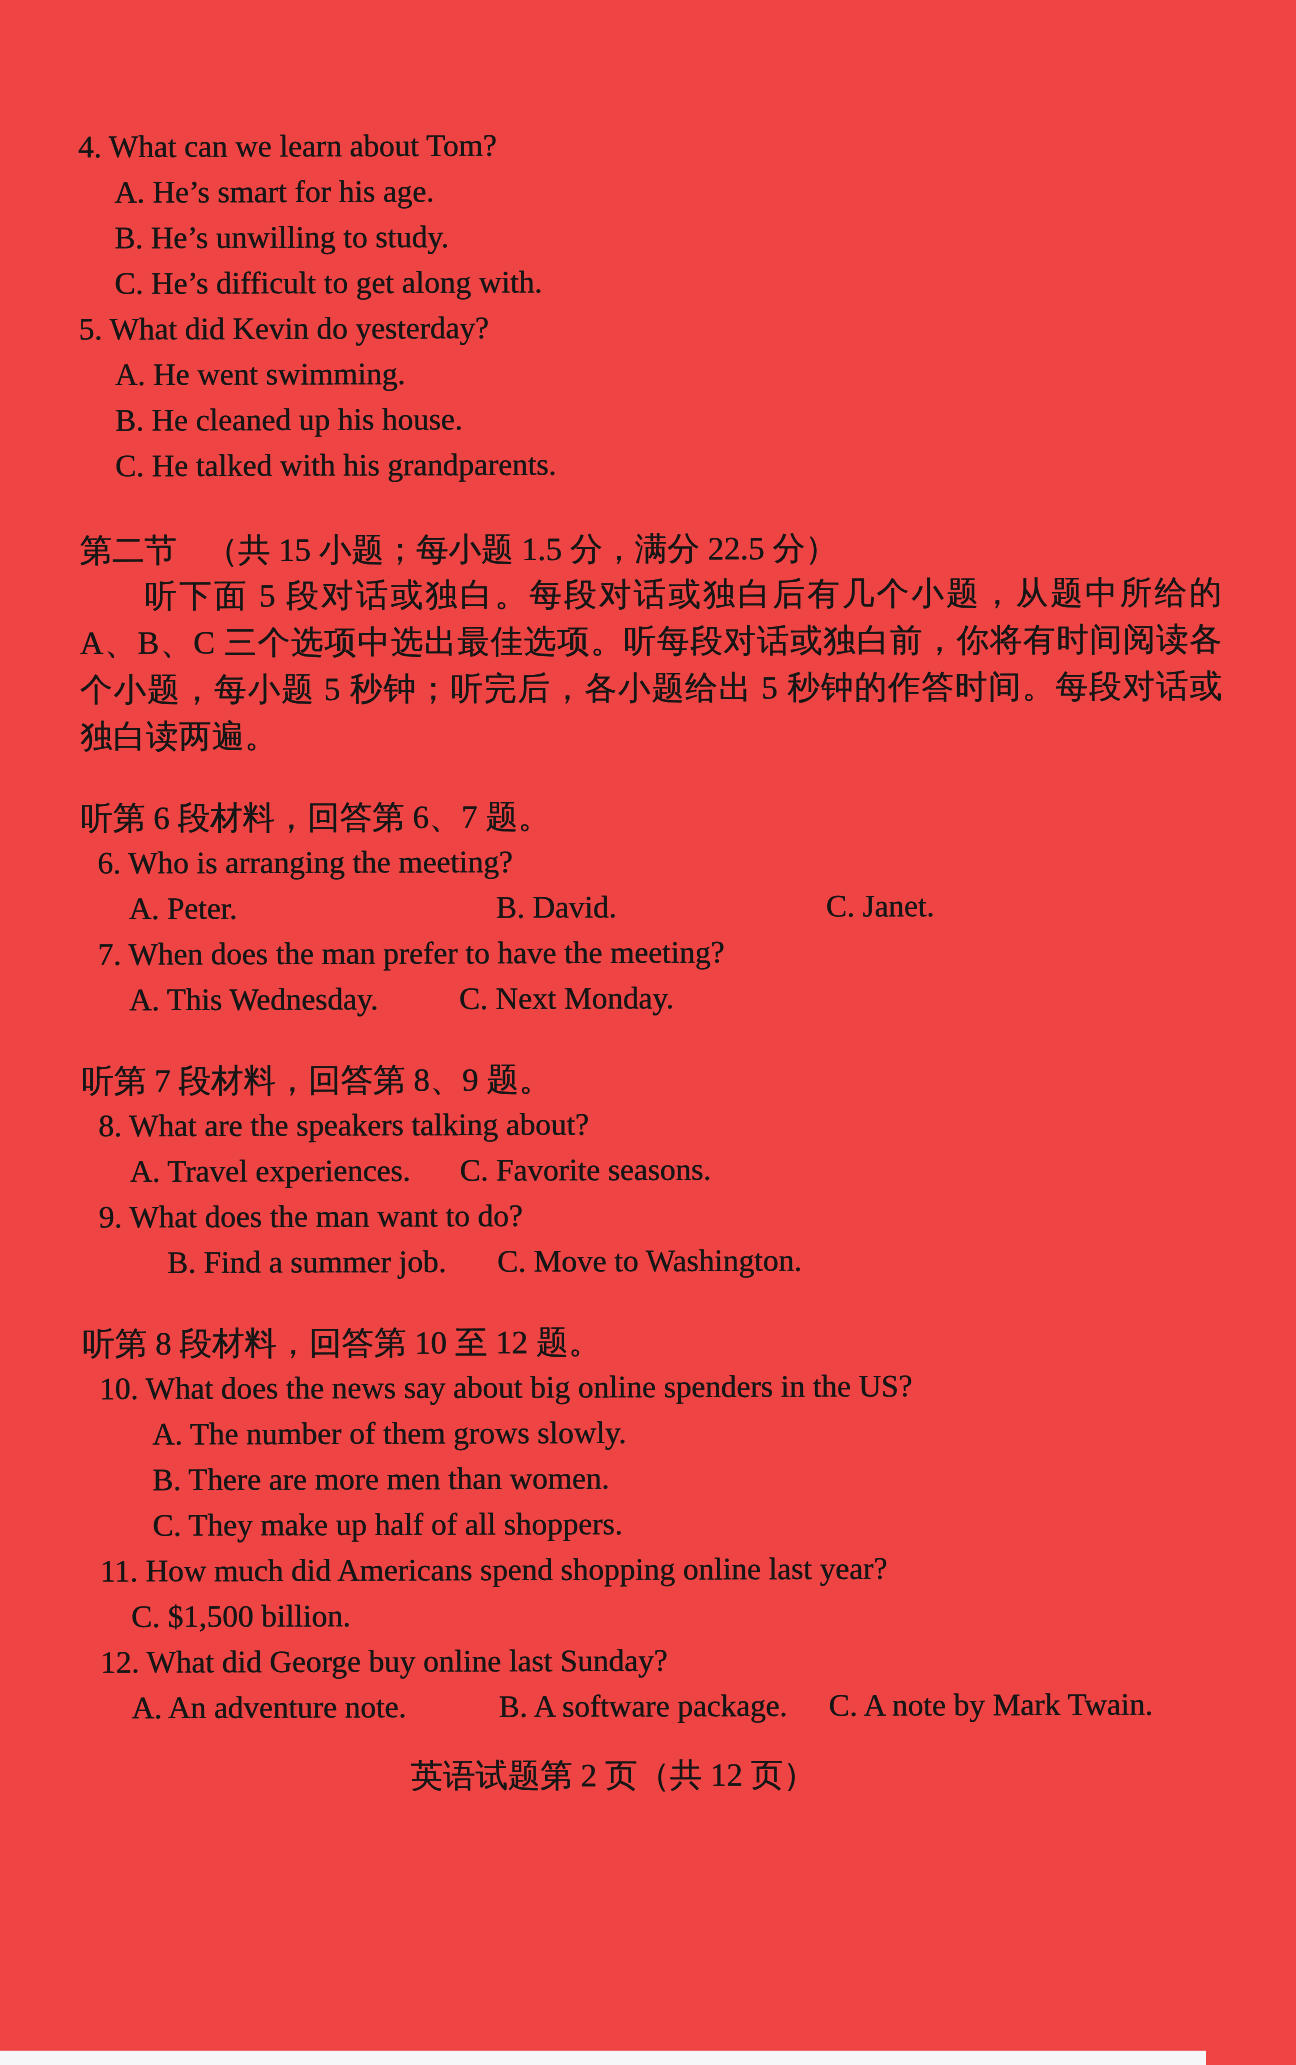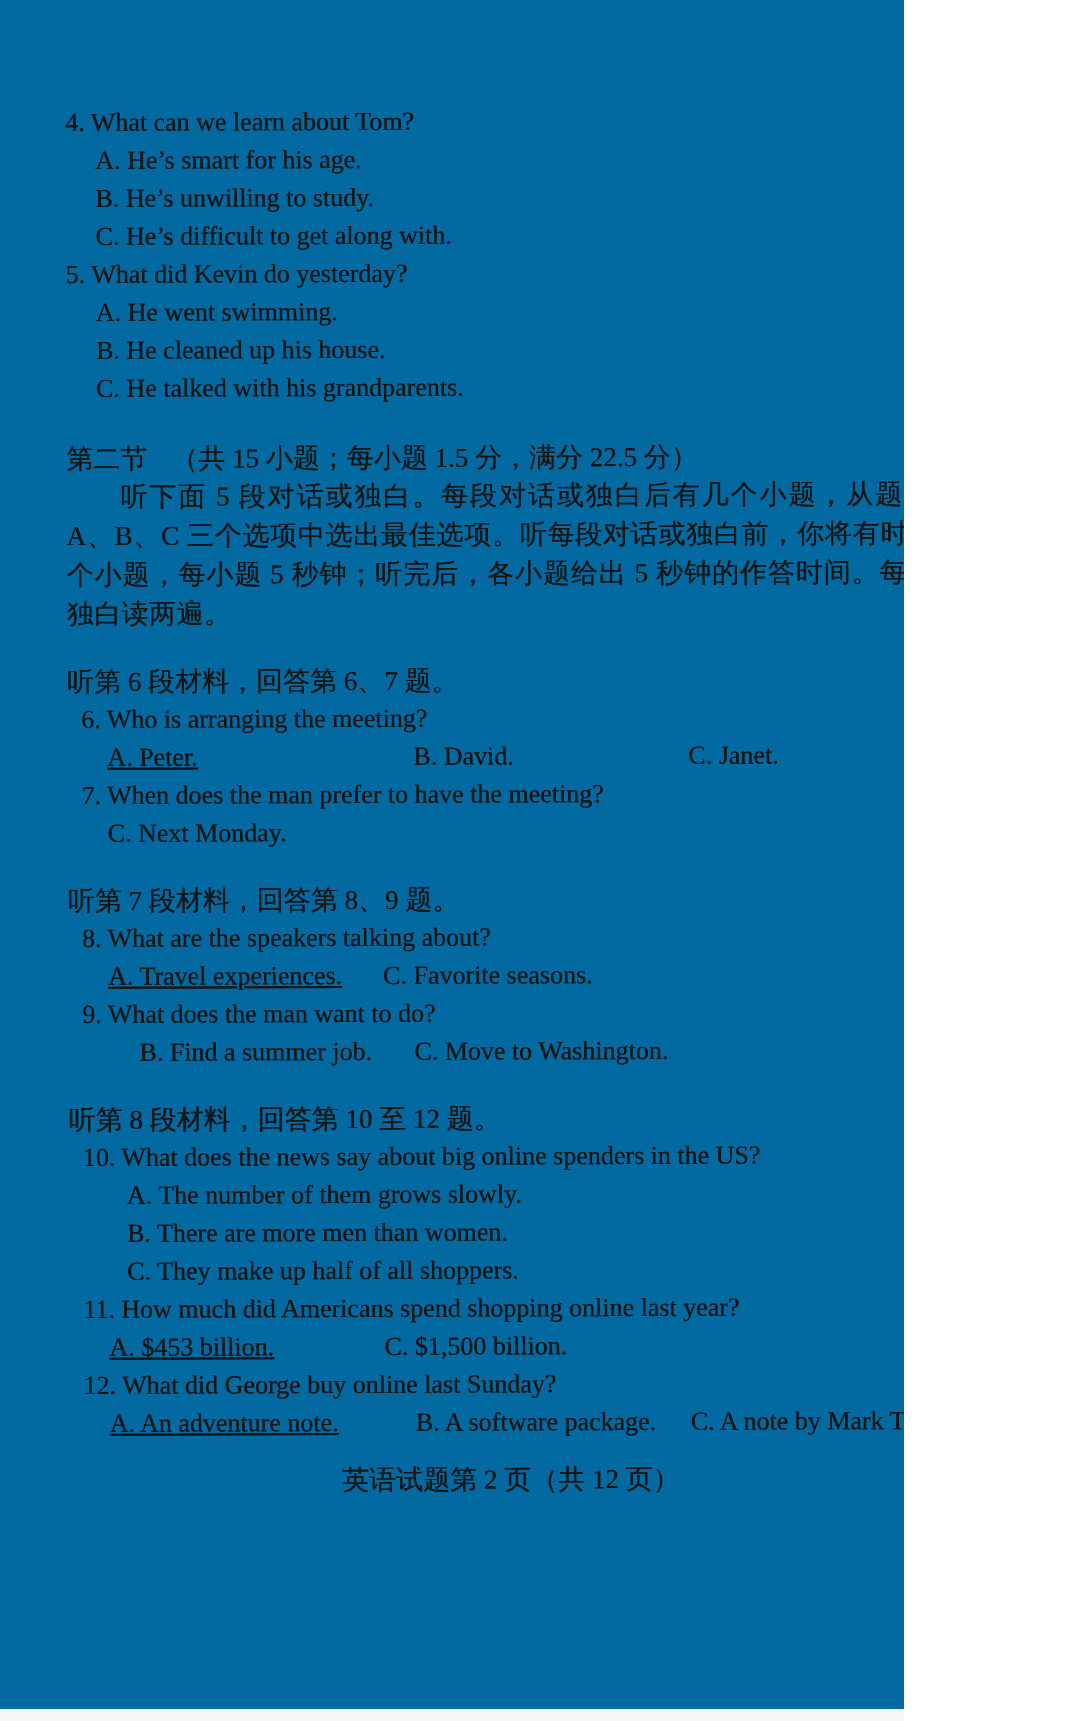--- a/index.html
+++ b/index.html
@@ -4,22 +4,22 @@
 <style>
   * { box-sizing: border-box; }
   html, body { margin: 0; padding: 0; }
   body {
     width: 1080px; height: 1721px;
     background: #ffffff;
     font-family: "Liberation Serif", "DejaVu Serif", serif;
   }
   .page {
     position: relative;
-    width: 904px; height: 1721px;
-    background: #0369a1;
+    width: 1080px; height: 1721px;
+    background: #ef4444;
     overflow: hidden;
     color: #161616;
   }
   .content {
     position: absolute;
     left: 65px; top: 104px;
     width: 952px;
     font-size: 26px;
     transform: rotate(-0.2deg);
     transform-origin: top left;
@@ -27,21 +27,21 @@
   }
   .line { line-height: 38px; min-height: 38px; white-space: nowrap; }
   .cn { font-size: 27px; }
   .gap-xl { margin-top: 32px; }
   .gap-lg { margin-top: 29px; }
   .gap-md { margin-top: 19px; }
   .indent-1 { padding-left: 30px; }
   .indent-2 { padding-left: 58px; }
   .m-q { padding-left: 14px; }
   .opts-row { display: flex; padding-left: 40px; }
-  .o1 { width: 275px; text-decoration: underline; } .o2 { width: 275px; margin-left: 31px; } .o3 { flex: 1; }
+  .o1 { width: 275px; } .o2 { width: 275px; margin-left: 31px; } .o3 { flex: 1; }
   .sec-meta { margin-left: 24px; }
   .instructions {
     font-size: 27px;
     line-height: 39px;
     text-indent: 2em;
     text-align: justify;
     white-space: normal;
     letter-spacing: 0.4px;
   }
   .footer-line { text-align: center; padding-right: 70px; }
@@ -76,20 +76,21 @@
     <div class="line cn gap-lg">听第 6 段材料，回答第 6、7 题。</div>
 
     <div class="line m-q">6. Who is arranging the meeting?</div>
     <div class="line opts-row">
       <span class="o1">A. Peter.</span>
       <span class="o2">B. David.</span>
       <span class="o3">C. Janet.</span>
     </div>
     <div class="line m-q">7. When does the man prefer to have the meeting?</div>
     <div class="line opts-row">
+      <span class="o1">A. This Wednesday.</span>
       <span class="o3">C. Next Monday.</span>
     </div>
 
     <div class="line cn gap-lg">听第 7 段材料，回答第 8、9 题。</div>
 
     <div class="line m-q">8. What are the speakers talking about?</div>
     <div class="line opts-row">
       <span class="o1">A. Travel experiences.</span>
       <span class="o3">C. Favorite seasons.</span>
     </div>
@@ -101,21 +102,20 @@
 
     <div class="line cn gap-lg">听第 8 段材料，回答第 10 至 12 题。</div>
 
     <div class="line m-q">10. What does the news say about big online spenders in the US?</div>
     <div class="line indent-2">A. The number of them grows slowly.</div>
     <div class="line indent-2">B. There are more men than women.</div>
     <div class="line indent-2">C. They make up half of all shoppers.</div>
 
     <div class="line m-q">11. How much did Americans spend shopping online last year?</div>
     <div class="line opts-row">
-      <span class="o1">A. $453 billion.</span>
       <span class="o3">C. $1,500 billion.</span>
     </div>
 
     <div class="line m-q">12. What did George buy online last Sunday?</div>
     <div class="line opts-row">
       <span class="o1">A. An adventure note.</span>
       <span class="o2">B. A software package.</span>
       <span class="o3">C. A note by Mark Twain.</span>
     </div>
 

